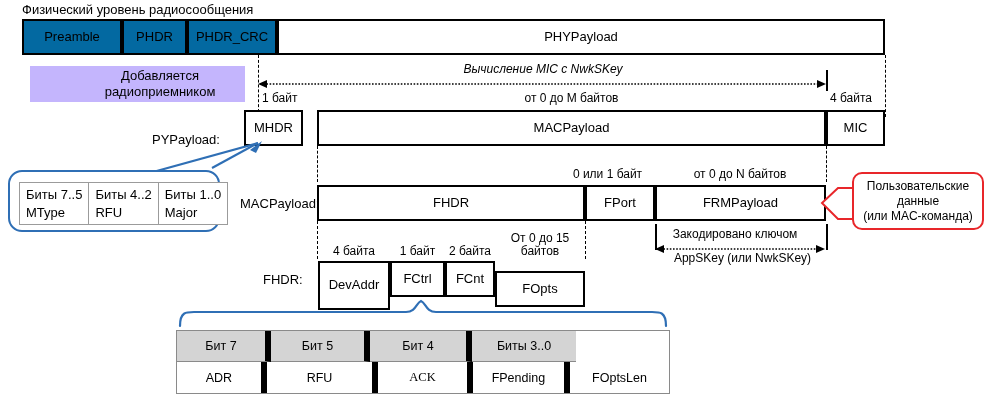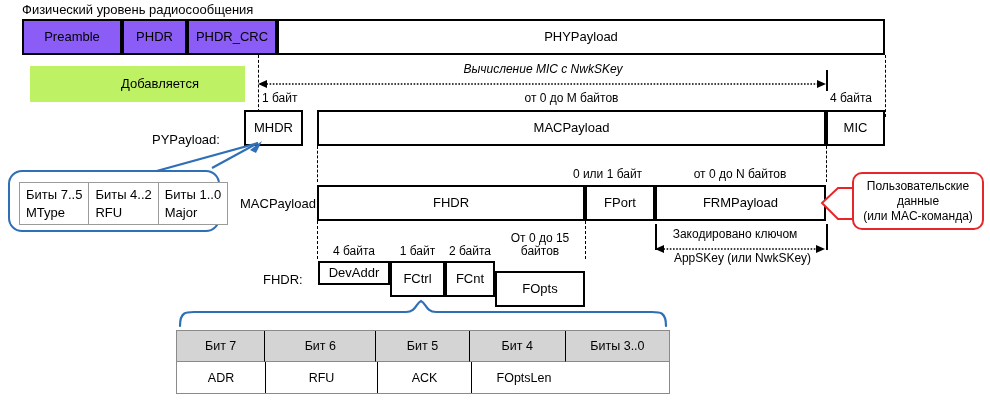--- a/index.html
+++ b/index.html
@@ -10,30 +10,30 @@
     -webkit-font-smoothing:antialiased;
   }
   .abs{position:absolute;box-sizing:border-box;}
   .ctr{display:flex;align-items:center;justify-content:center;text-align:center;}
 
   
   .cell{
     border:2px solid #000;background:#fff;
     font-size:13px;line-height:1.1;
   }
-  .cell.gray{background:#8b5cf6;}
+  .cell.gray{background:#0369a1;}
 
   
   .rowlabel{font-size:13px;white-space:nowrap;}
 
   
   .cap{font-size:12px;white-space:nowrap;text-align:center;line-height:1.15;}
 
   
-  .greyblock{background:#bef264;font-size:13px;line-height:1.25;padding-left:45px;}
+  .greyblock{background:#c4b5fd;font-size:13px;line-height:1.25;padding-left:45px;}
 
   
   .vdash{border-left:1.5px dashed #000;}
 
   
   .title{font-size:13px;white-space:nowrap;}
 
   
   .callout-blue{
     border:2px solid #2f6fb5;border-radius:14px;background:#fff;
@@ -49,21 +49,21 @@
   .minicell{
     border-right:1px solid #9b9b9b;padding:3px 6px;text-align:left;
     font-size:13px;line-height:1.35;white-space:nowrap;
   }
   .minicell:last-child{border-right:none;}
 
   
   .btable{border:1px solid #8a8a8a;display:flex;flex-direction:column;}
   .btrow{display:flex;}
   .bth,.btd{
-    border-right:1px solid #000000;
+    border-right:6px solid #000000;
     display:flex;align-items:center;justify-content:center;
     font-size:12.5px;white-space:nowrap;
   }
   .bth{background:#d4d4d4;height:30px;border-bottom:1px solid #8a8a8a;}
   .btd{background:#fff;height:31px;}
   .bth:last-child,.btd:last-child{border-right:none;}
 
   svg{overflow:visible;}
 </style>
 </head>
@@ -71,20 +71,21 @@
 
 <div class="abs title" style="left:22px;top:2px;">Физический уровень радиосообщения</div>
 
 <div class="abs cell gray ctr" style="left:22px;top:19px;width:100px;height:36px;">Preamble</div>
 <div class="abs cell gray ctr" style="left:122px;top:19px;width:65px;height:36px;">PHDR</div>
 <div class="abs cell gray ctr" style="left:187px;top:19px;width:90px;height:36px;">PHDR_CRC</div>
 <div class="abs cell ctr" style="left:277px;top:19px;width:608px;height:36px;">PHYPayload</div>
 
 <div class="abs greyblock ctr" style="left:30px;top:66px;width:215px;height:36px;flex-direction:column;">
   <span>Добавляется</span>
+  <span>радиоприемником</span>
 </div>
 
 <div class="abs vdash" style="left:258px;top:55px;height:62px;"></div>
 <div class="abs vdash" style="left:885px;top:55px;height:62px;"></div>
 
 <svg class="abs" style="left:258px;top:78px;width:570px;height:12px;">
   <line x1="2" y1="6" x2="566" y2="6" stroke="#000" stroke-width="1.4" stroke-dasharray="1.6 1.6"></line>
   <polygon points="0,6 9,2 9,10" fill="#000"></polygon>
   <polygon points="568,6 559,2 559,10" fill="#000"></polygon>
 </svg>
@@ -156,36 +157,36 @@
 <div class="abs" style="left:826px;top:224px;width:1.5px;height:26px;background:#000;"></div>
 <div class="abs cap" style="left:640px;top:252px;width:205px;">AppSKey (или NwkSKey)</div>
 
 <div class="abs cap" style="left:318px;top:245px;width:72px;">4 байта</div>
 <div class="abs cap" style="left:390px;top:245px;width:55px;">1 байт</div>
 <div class="abs cap" style="left:445px;top:245px;width:50px;">2 байта</div>
 <div class="abs cap" style="left:495px;top:232px;width:90px;">От 0 до 15</div>
 <div class="abs cap" style="left:495px;top:245px;width:90px;">байтов</div>
 
 <div class="abs rowlabel" style="left:263px;top:272px;">FHDR:</div>
-<div class="abs cell ctr" style="left:318px;top:261px;width:72px;height:24px;">DevAddr</div>
+<div class="abs cell ctr" style="left:318px;top:261px;width:72px;height:49px;">DevAddr</div>
 <div class="abs cell ctr" style="left:390px;top:261px;width:55px;height:36px;">FCtrl</div>
 <div class="abs cell ctr" style="left:445px;top:261px;width:50px;height:36px;">FCnt</div>
 <div class="abs cell ctr" style="left:495px;top:271px;width:90px;height:36px;">FOpts</div>
 
 <svg class="abs" style="left:176px;top:300px;width:494px;height:28px;">
   <path d="M4,26 C4,12 10,12 18,12 L230,12 C240,12 240,3 245,1 C250,3 250,12 260,12 L476,12 C484,12 490,12 490,26" stroke="#2f6fb5" stroke-width="2.2" fill="none" stroke-linecap="round"></path>
 </svg>
 
 <div class="abs btable" style="left:176px;top:330px;width:494px;">
   <div class="btrow">
     <div class="bth" style="width:88px;">Бит 7</div>
-    <div class="bth" style="width:111px;">Бит 6</div>
     <div class="bth" style="width:93px;">Бит 5</div>
     <div class="bth" style="width:96px;">Бит 4</div>
     <div class="bth" style="width:104px;">Биты 3..0</div>
   </div>
   <div class="btrow">
     <div class="btd" style="width:88px;">ADR</div>
     <div class="btd" style="width:111px;">RFU</div>
-    <div class="btd" style="width:93px;">ACK</div>
+    <div class="btd" style="width:93px;font-family:Liberation Serif, serif;">ACK</div>
+    <div class="btd" style="width:96px;">FPending</div>
     <div class="btd" style="width:104px;">FOptsLen</div>
   </div>
 </div>
 
 </body></html>

